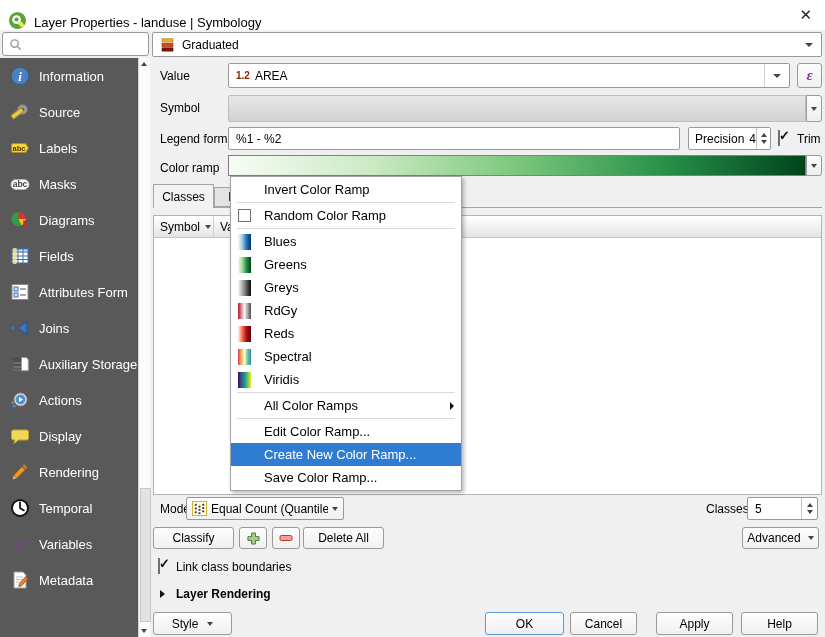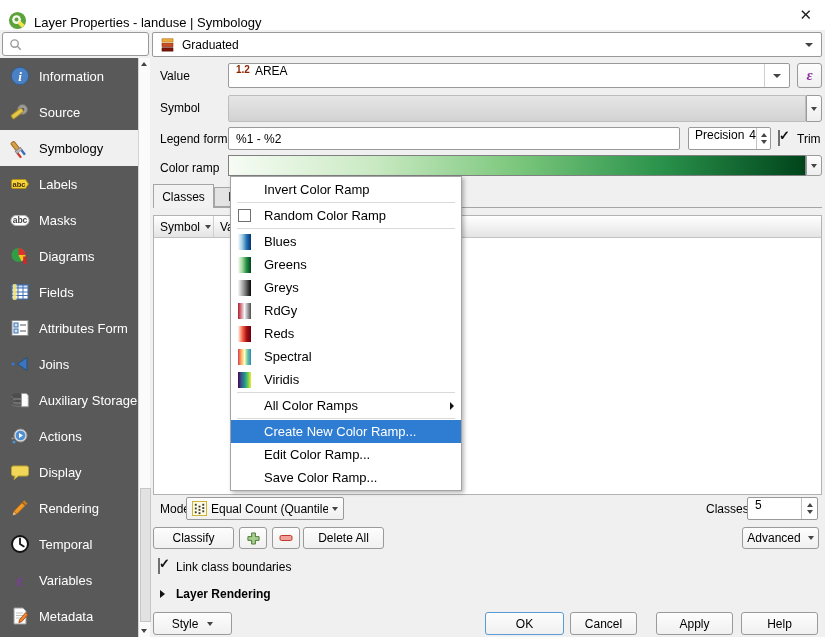--- a/index.html
+++ b/index.html
@@ -25,21 +25,21 @@
   .side-item{height:36px;display:flex;align-items:center;gap:9px;padding-left:9px;color:#fff;font-size:13px;}
   .side-item.selected{background:#f0f0f0;color:#000;}
   .side-icon{width:21px;height:21px;display:flex;align-items:center;justify-content:center;flex:none;}
   .side-icon svg{width:20px;height:20px;}
   .side-scroll{left:138px;top:58px;width:12px;height:579px;background:#fbfbfb;border-left:1px solid #d5d5d5;box-sizing:border-box;}
   .scroll-thumb{position:absolute;left:1px;top:430px;width:9px;height:132px;background:#e2e2e2;border:1px solid #c6c6c6;}
   .scroll-up{position:absolute;left:2px;top:4px;}
   .scroll-dn{position:absolute;left:2px;bottom:4px;}
   
   .flabel{color:#000;}
-  .field{background:#fff;border:1px solid #999;border-radius:2px;box-sizing:border-box;display:flex;}
+  .field{background:#fff;border:1px solid #999;border-radius:2px;box-sizing:border-box;display:flex;align-items:center;}
   .btn{background:linear-gradient(#fdfdfd,#f0f0f0);border:1px solid #9a9a9a;border-radius:3px;display:flex;align-items:center;justify-content:center;box-sizing:border-box;font-size:12px;}
   .spin{margin-left:auto;align-self:stretch;width:15px;border-left:1px solid #c4c4c4;display:flex;flex-direction:column;align-items:center;justify-content:center;gap:3px;}
   .cb{width:13px;height:13px;background:#fff;border:1px solid #707070;box-sizing:border-box;position:relative;flex:none;}
   .cb.checked::after{content:"✓";position:absolute;left:0px;top:-3px;font-size:13px;font-weight:bold;color:#111;}
   
   .tab{position:absolute;box-sizing:border-box;display:flex;align-items:center;justify-content:center;border:1px solid #a5a5a5;}
   .tab.active{background:#f2f2f2;border-bottom:none;z-index:3;}
   .tab.inactive{background:#e3e3e3;z-index:1;}
   .pane-line{left:153px;top:207px;width:669px;height:1px;background:#a5a5a5;}
   .table{left:153px;top:215px;width:669px;height:280px;background:#fff;border:1px solid #b3b3b3;box-sizing:border-box;}
@@ -120,34 +120,20 @@
       </div>
       <div class="side-item">
         <span class="side-icon">
           <svg viewBox="0 0 20 20">
             <circle cx="12.5" cy="7.5" r="5" fill="#9c9c9c" stroke="#6e6e6e"></circle>
             <circle cx="12.5" cy="7.5" r="1.8" fill="#595959"></circle>
             <rect x="1" y="9.5" width="13" height="4.5" rx="1" fill="#e3c84a" stroke="#a3872a" transform="rotate(-38 7 12)"></rect>
           </svg>
         </span>
         <span>Source</span>
-      </div>
-      <div class="side-item selected">
-        <span class="side-icon">
-          <svg viewBox="0 0 20 20">
-            <g transform="rotate(-38 10 11)">
-              <rect x="6" y="1" width="4" height="9" rx="1" fill="#d8a24a" stroke="#9c6f23"></rect>
-              <rect x="4.8" y="10" width="6.4" height="3" fill="#bdbdbd" stroke="#8a8a8a"></rect>
-              <rect x="4.4" y="13" width="2.4" height="5.5" fill="#cc3a2a"></rect>
-              <rect x="6.8" y="13" width="2.4" height="5.5" fill="#f2f2f2"></rect>
-              <rect x="9.2" y="13" width="2.4" height="5.5" fill="#3a6fba"></rect>
-            </g>
-          </svg>
-        </span>
-        <span>Symbology</span>
       </div>
       <div class="side-item">
         <span class="side-icon">
           <svg viewBox="0 0 20 20">
             <path d="M3 5.5 h12.5 l3 4.5 -3 4.5 H3 a1.5 1.5 0 0 1 -1.5 -1.5 v-6 A1.5 1.5 0 0 1 3 5.5 z" fill="#f5d33c" stroke="#b08f14"></path>
             <text x="9" y="13" text-anchor="middle" font-size="7.5" font-weight="bold" fill="#4a3000">abc</text>
           </svg>
         </span>
         <span>Labels</span>
       </div>
@@ -487,29 +473,29 @@
         </span>
         <span>Viridis</span>
       </div>
       <div class="menu-sep"></div>
       <div class="menu-item">
         <span class="mi-icon"></span>
         <span>All Color Ramps</span>
         <span class="tr sub-arrow" style="border-left-width: 4px;"></span>
       </div>
       <div class="menu-sep"></div>
+      <div class="menu-item">
+        <span class="mi-icon"></span>
+        <span>Edit Color Ramp...</span>
+      </div>
       <div class="menu-item highlight" style="background: rgb(46, 125, 210);">
         <span class="mi-icon"></span>
         <span>Create New Color Ramp...</span>
       </div>
       <div class="menu-item">
         <span class="mi-icon"></span>
-        <span>Edit Color Ramp...</span>
-      </div>
-      <div class="menu-item">
-        <span class="mi-icon"></span>
         <span>Save Color Ramp...</span>
       </div>
     </div>
 
 
 
 </div>
 
 </body></html>

